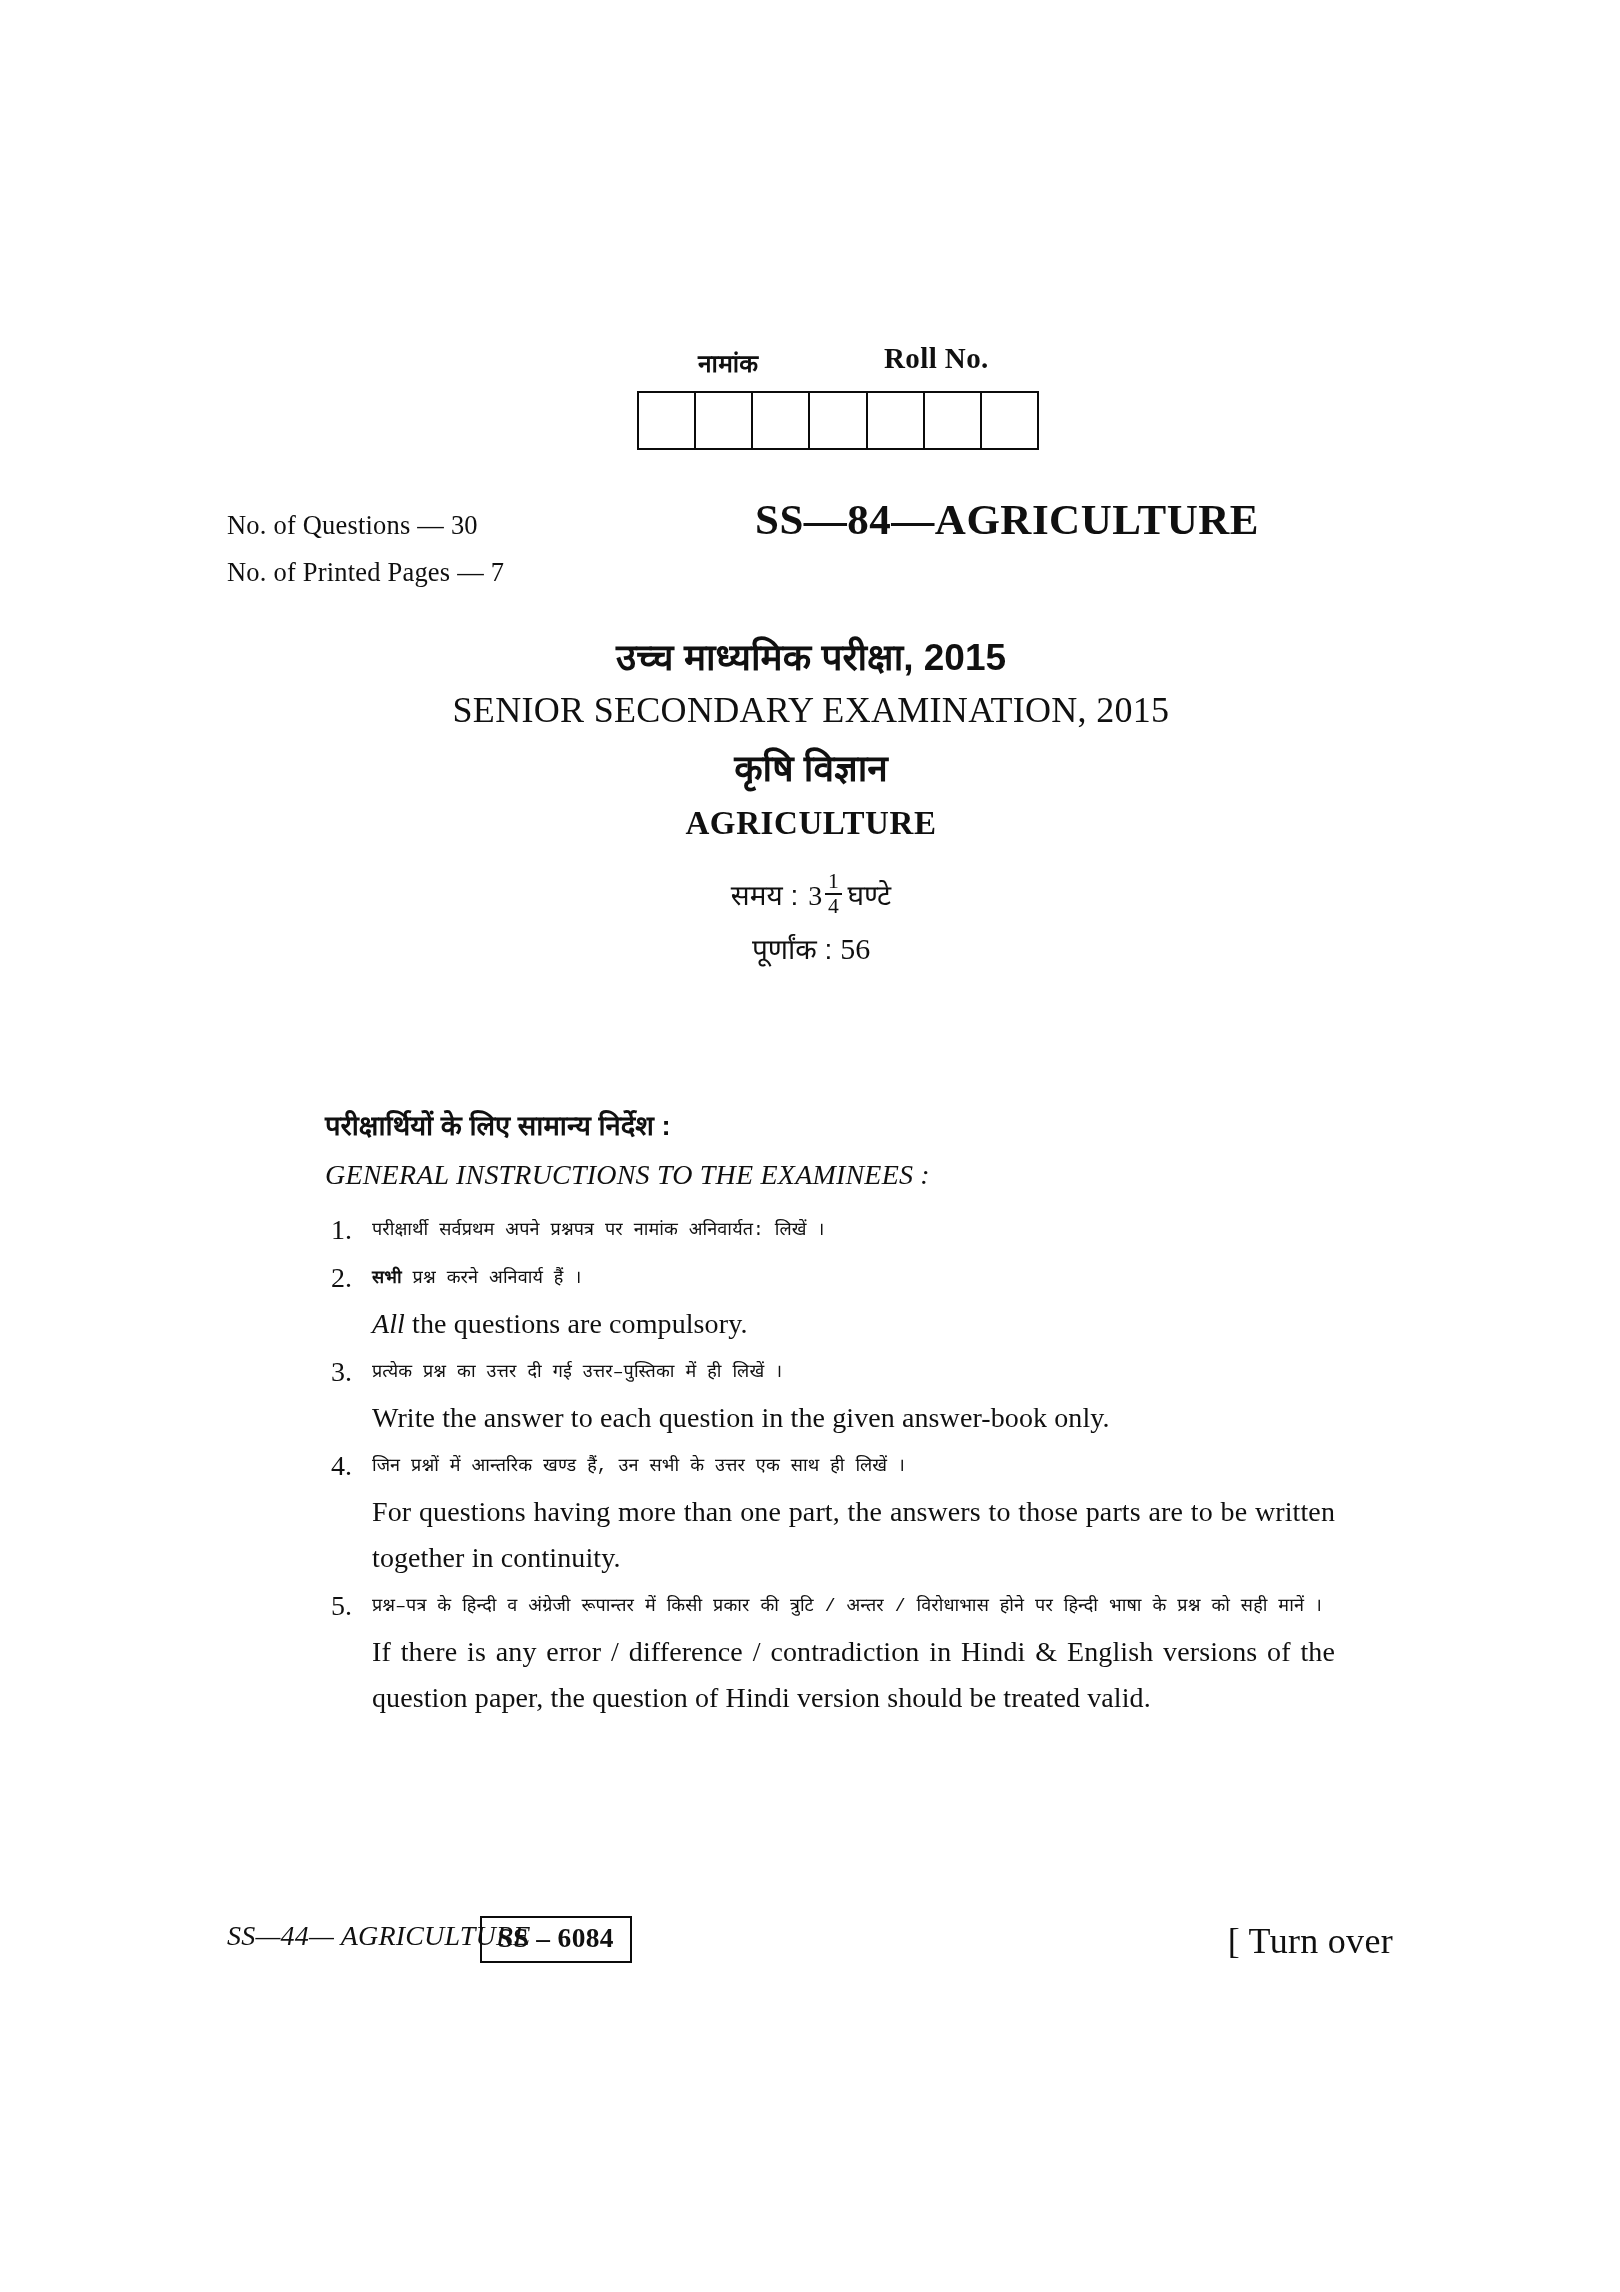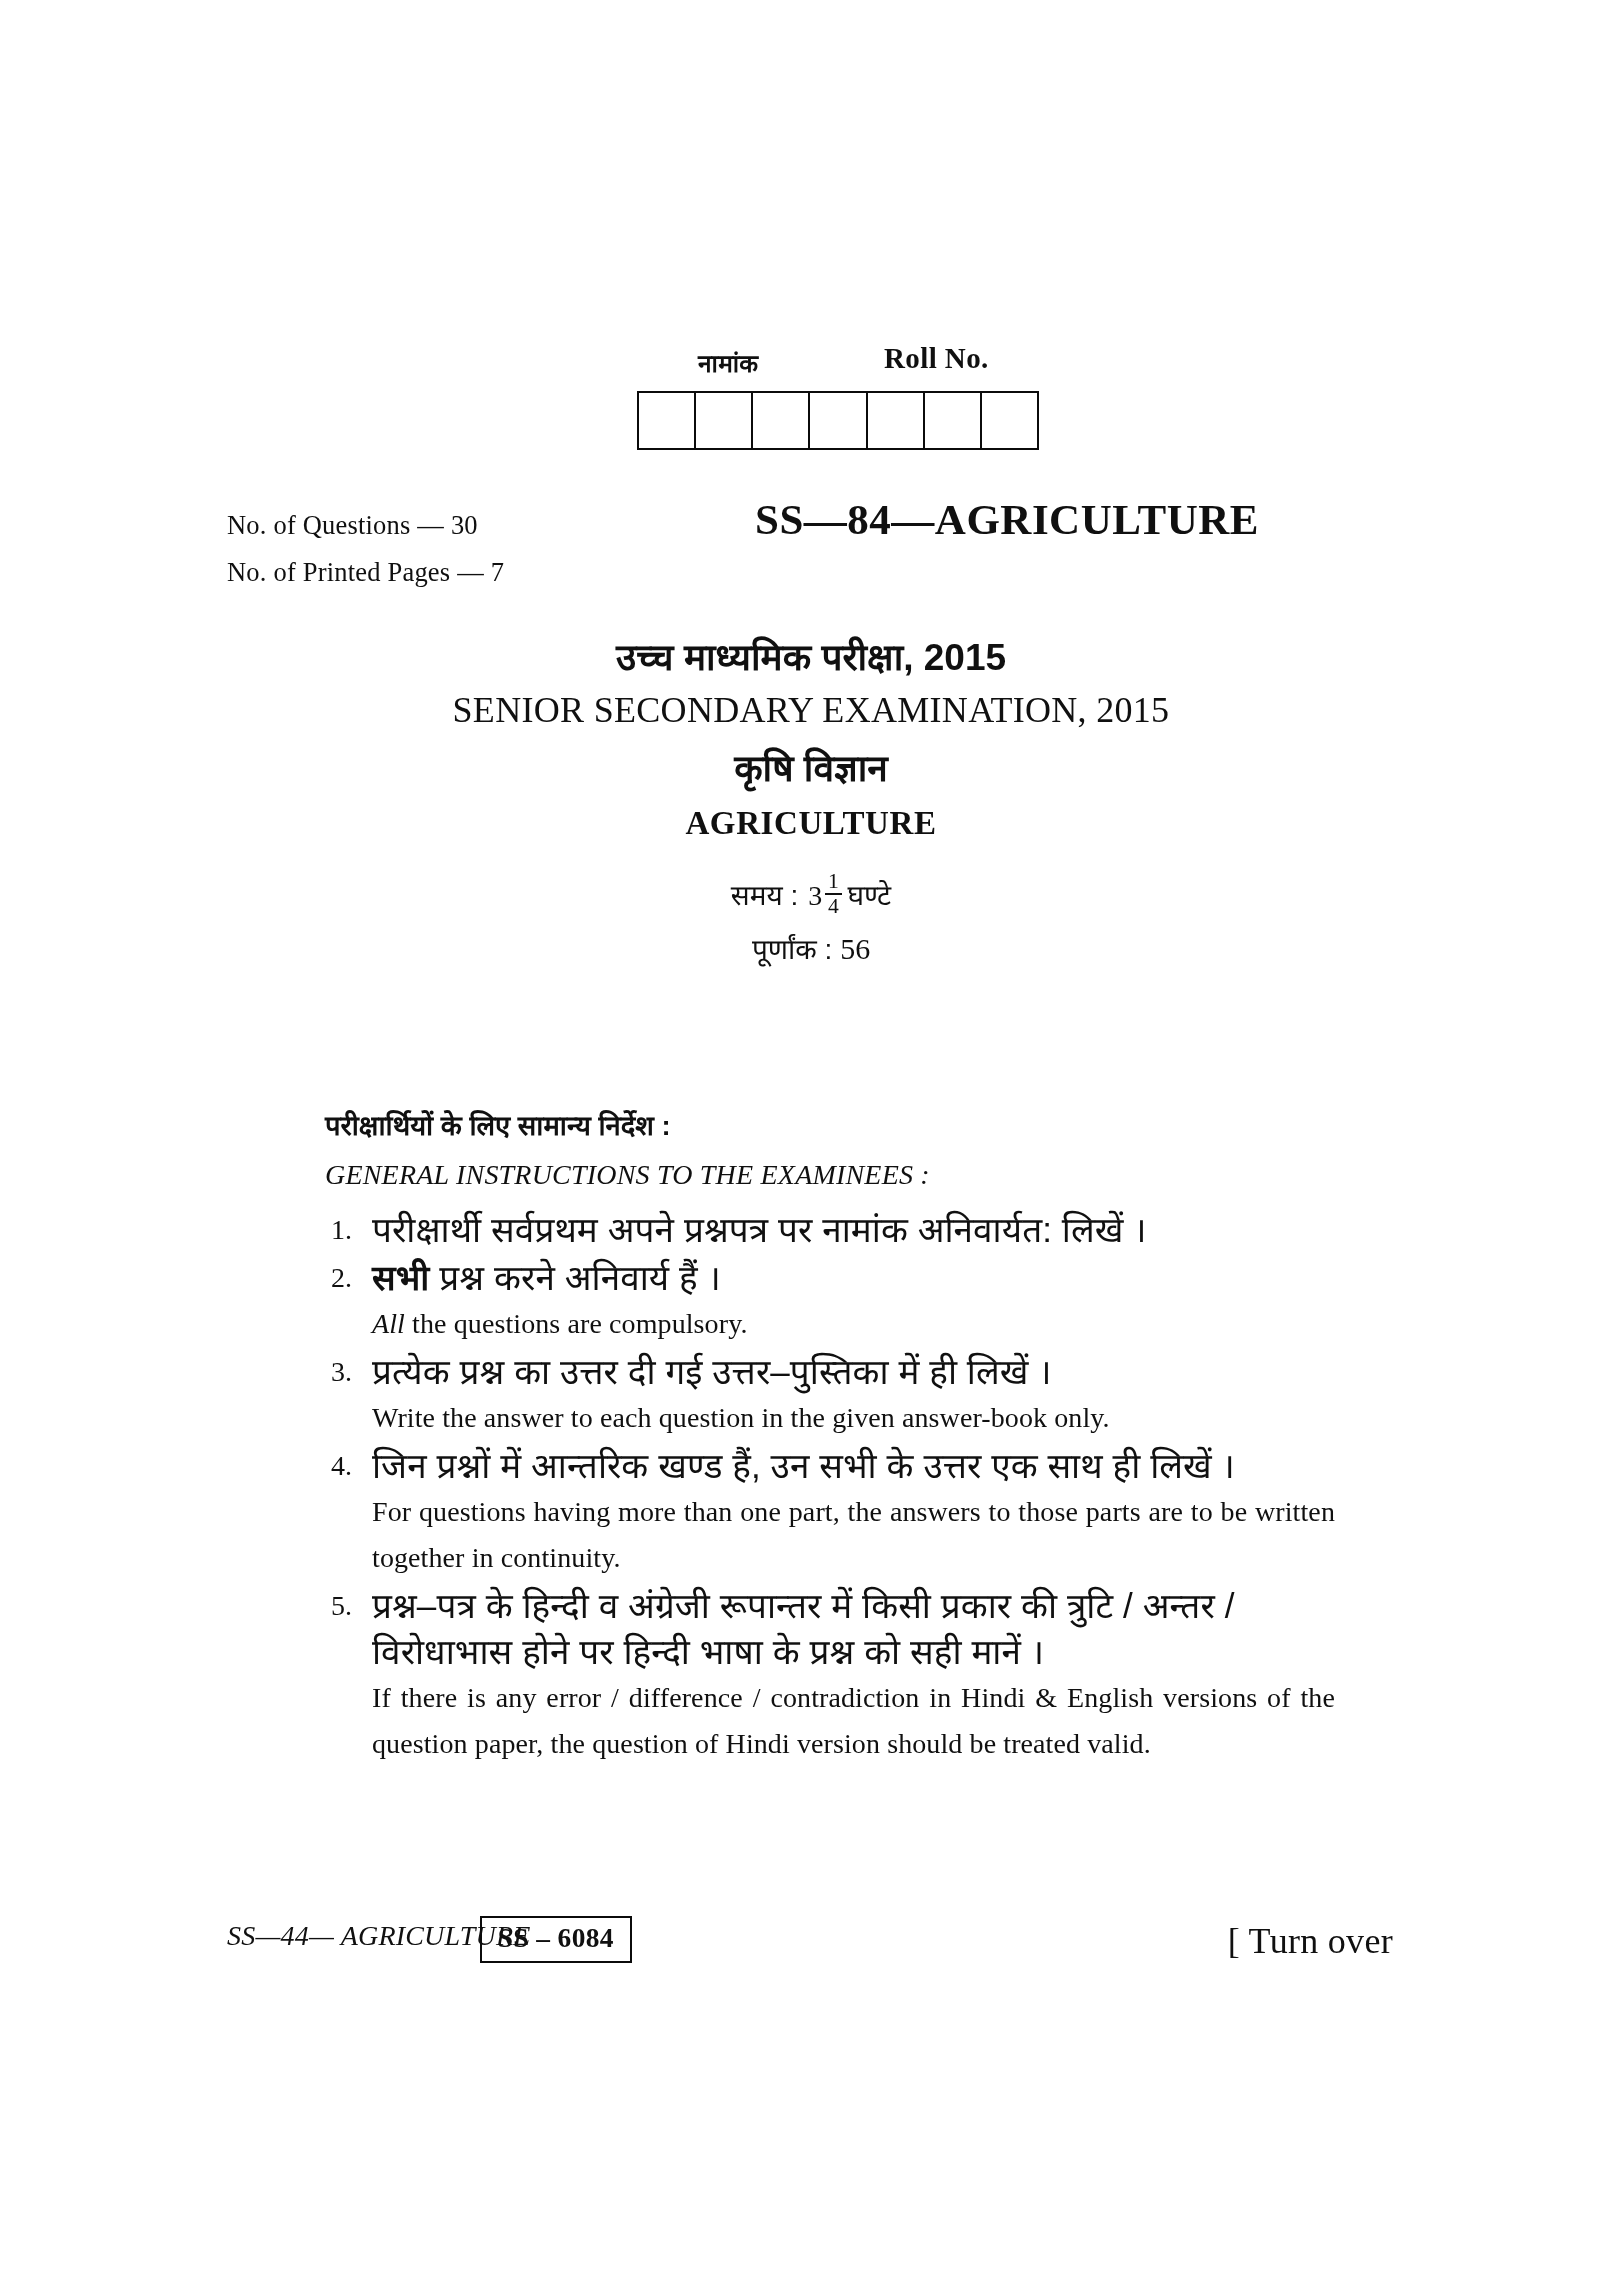--- a/index.html
+++ b/index.html
@@ -186,22 +186,22 @@
     flex: 0 0 47px;
     font-size: 28px;
     line-height: 46px;
     text-align: left;
     padding-left: 5.9px;
     box-sizing: border-box;
   }
   .ins-body { flex: 1 1 auto; }
 
   .hi {
-    font-family: Liberation Sans, sans-serif;
-    font-size: 35px;
+    font-family: Liberation Mono, monospace;
+    font-size: 18px;
     line-height: 46px;
     letter-spacing: 0.1px;
   }
   .hi .b { font-weight: 700; }
   .en {
     font-size: 28px;
     line-height: 46px;
     text-align: justify;
     text-align-last: left;
     letter-spacing: 0.1px;

